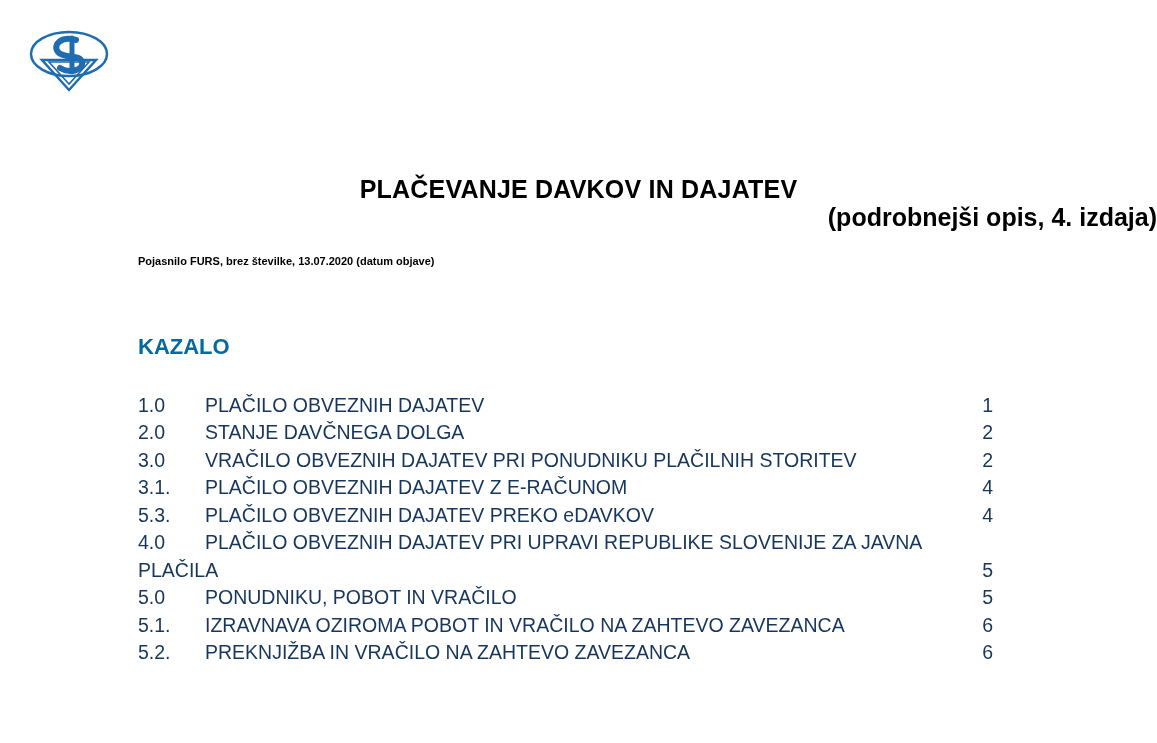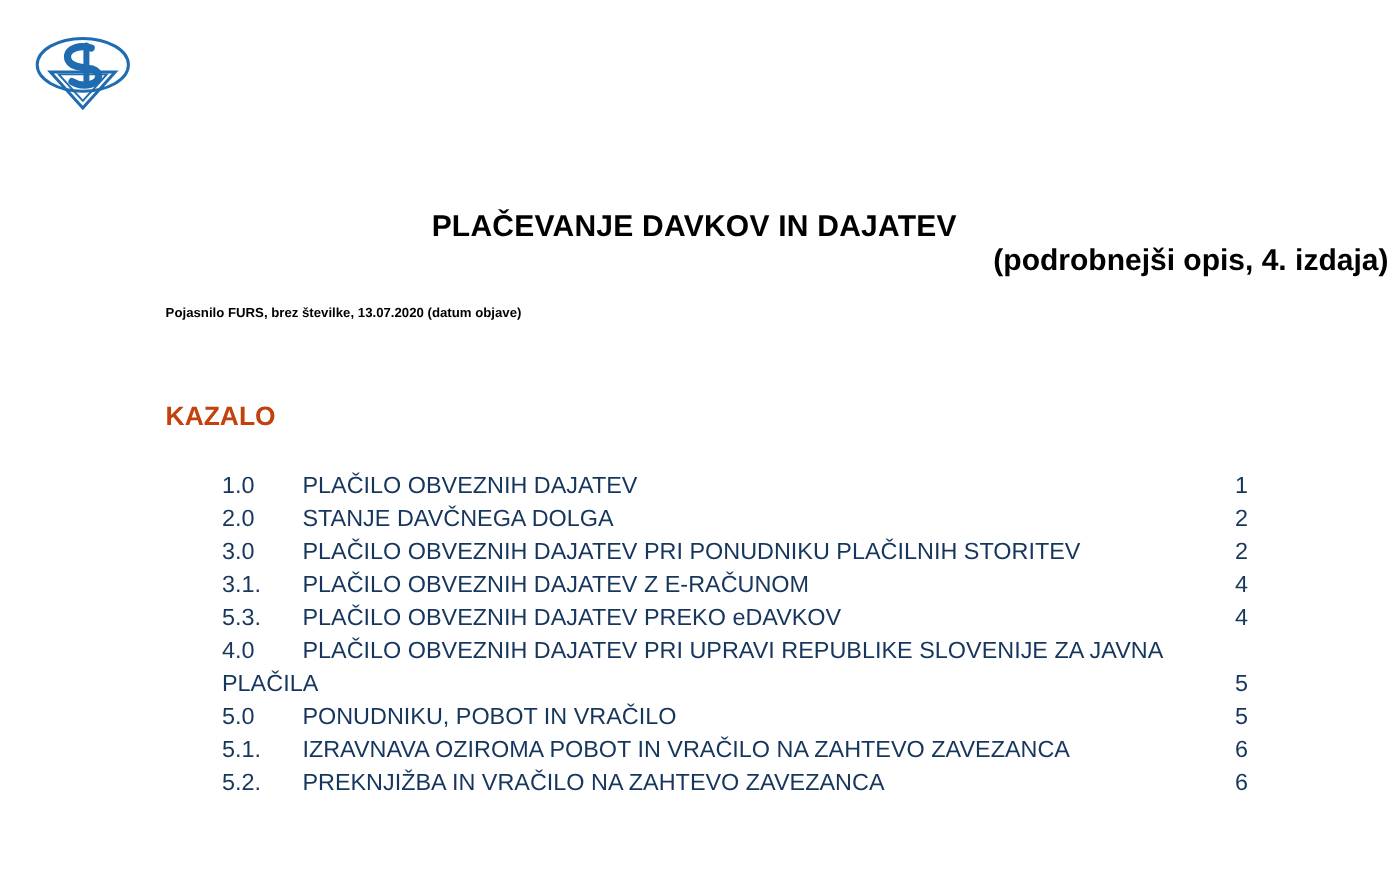--- a/index.html
+++ b/index.html
@@ -57,37 +57,36 @@
     font-size: 11px;
     font-weight: bold;
   }
   
   .toc-heading {
     position: absolute;
     left: 138px;
     top: 334px;
     font-size: 22px;
     font-weight: bold;
-    color: #c2410c;
+    color: #0369a1;
   }
   
   .toc {
     position: absolute;
     left: 138px;
     top: 392px;
     width: 855px;
     color: #17365d;
     font-size: 19.5px;
     line-height: 1.41;
   }
   .toc-row {
     position: relative;
     display: block;
     width: 100%;
-    margin-left: 47px;
   }
   .toc-num {
     display: inline-block;
     width: 67px;
     vertical-align: top;
   }
   .toc-text {
     display: inline;
   }
   .toc-page {
@@ -140,21 +139,21 @@
       <span class="toc-num">1.0</span><span class="toc-text">PLAČILO OBVEZNIH DAJATEV</span>
       <span class="toc-page">1</span>
     </div>
 
     <div class="toc-row">
       <span class="toc-num">2.0</span><span class="toc-text">STANJE DAVČNEGA DOLGA</span>
       <span class="toc-page">2</span>
     </div>
 
     <div class="toc-row wrap">
-      <span class="toc-num">3.0</span><span class="toc-body"><span class="toc-text">PLAČILO OBVEZNIH DAJATEV PRI PONUDNIKU PLAČILNIH STORITEV</span></span>
+      <span class="toc-num">3.0</span><span class="toc-body"><span class="toc-text">VRAČILO OBVEZNIH DAJATEV PRI PONUDNIKU PLAČILNIH STORITEV</span></span>
       <span class="toc-page">2</span>
     </div>
 
     <div class="toc-row">
       <span class="toc-num">3.1.</span><span class="toc-text">PLAČILO OBVEZNIH DAJATEV Z E-RAČUNOM</span>
       <span class="toc-page">4</span>
     </div>
 
     <div class="toc-row">
       <span class="toc-num">5.3.</span><span class="toc-text">PLAČILO OBVEZNIH DAJATEV PREKO eDAVKOV</span>

